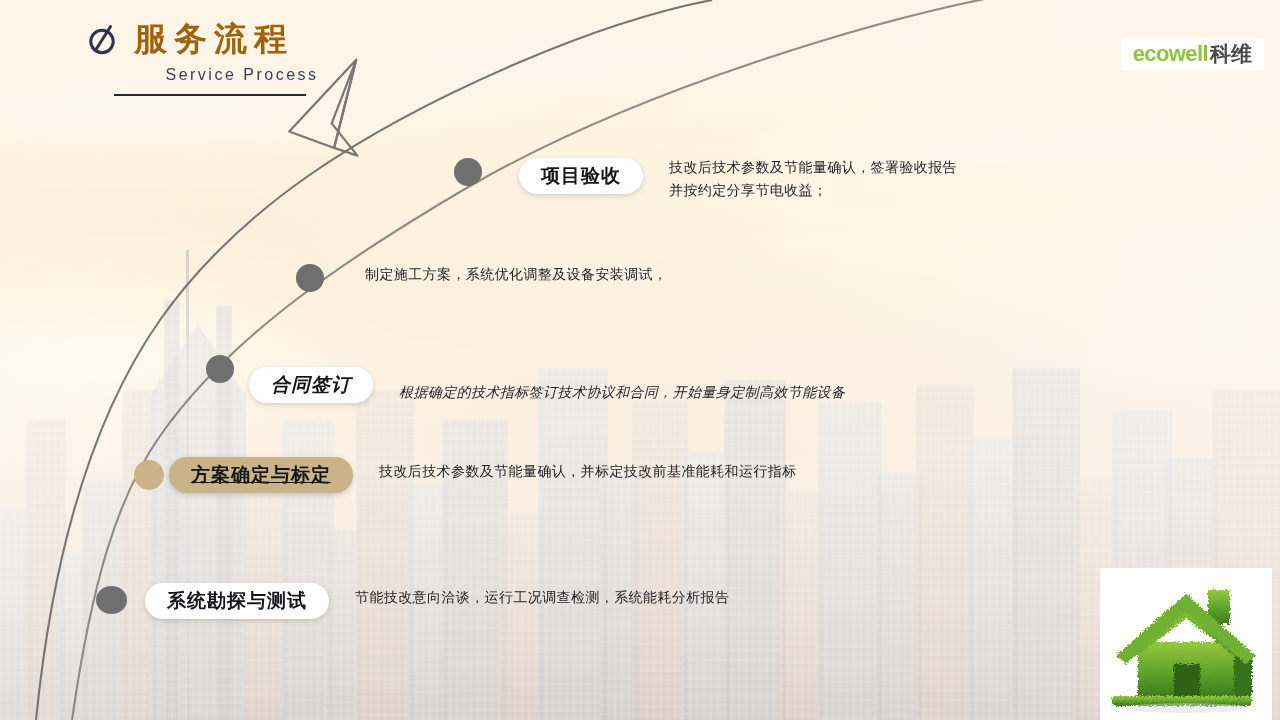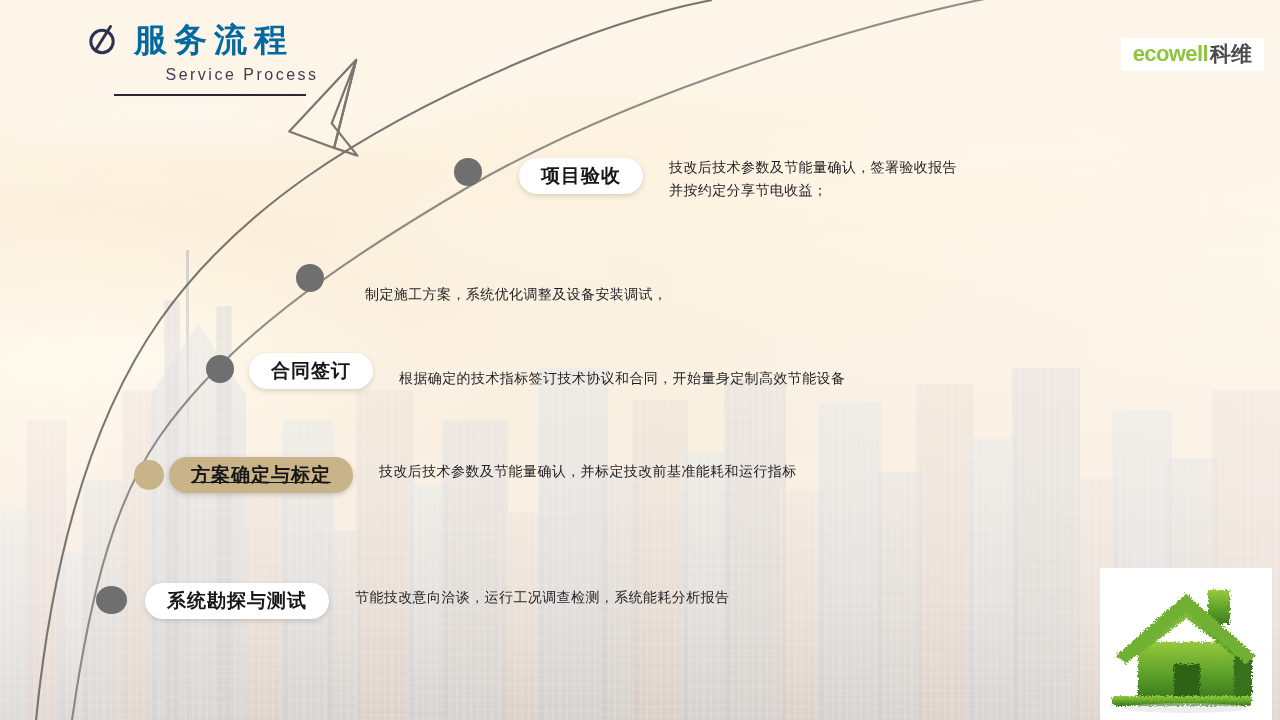--- a/index.html
+++ b/index.html
@@ -135,23 +135,24 @@
   .title-row {
     display: flex;
     align-items: center;
     gap: 14px;
   }
   .brand-icon { width: 34px; height: 34px; display: block; }
   .title-cn {
     font-size: 33px;
     font-weight: 700;
     letter-spacing: 7px;
-    color: #0369a1;
+    color: #a16207;
     line-height: 1;
     white-space: nowrap;
+    font-family: Liberation Serif, serif;
   }
   .title-en {
     margin-top: 10px;
     text-align: center;
     font-size: 16px;
     letter-spacing: 2.5px;
     color: #3a3f52;
     padding-right: 18px;
   }
   .title-rule {
@@ -332,26 +333,26 @@
 
   <div class="step" style="left:519px; top:158px;">
     <div class="pill">项目验收</div>
     <div class="desc" style="margin-left:26px; margin-top:-2px;">
       <span class="line">技改后技术参数及节能量确认，签署验收报告</span>
       <span class="line">并按约定分享节电收益；</span>
     </div>
   </div>
 
   <div class="step" style="left:337px; top:262px;">
-    <div class="desc" style="margin-left:28px; margin-top:21px;">
+    <div class="desc" style="margin-left:28px; margin-top:1px;">
       <span class="line">制定施工方案，系统优化调整及设备安装调试，</span>
     </div>
   </div>
 
-  <div class="step" style="left:249px; top:353px;">
+  <div class="step" style="left:249px; top:367px;font-style:italic;">
     <div class="pill">合同签订</div>
     <div class="desc" style="margin-left:26px; margin-top:14px;">
       <span class="line">根据确定的技术指标签订技术协议和合同，开始量身定制高效节能设备</span>
     </div>
   </div>
 
   <div class="step" style="left:169px; top:457px;">
     <div class="pill accent">方案确定与标定</div>
     <div class="desc" style="margin-left:26px; margin-top:3px;">
       <span class="line">技改后技术参数及节能量确认，并标定技改前基准能耗和运行指标</span>

